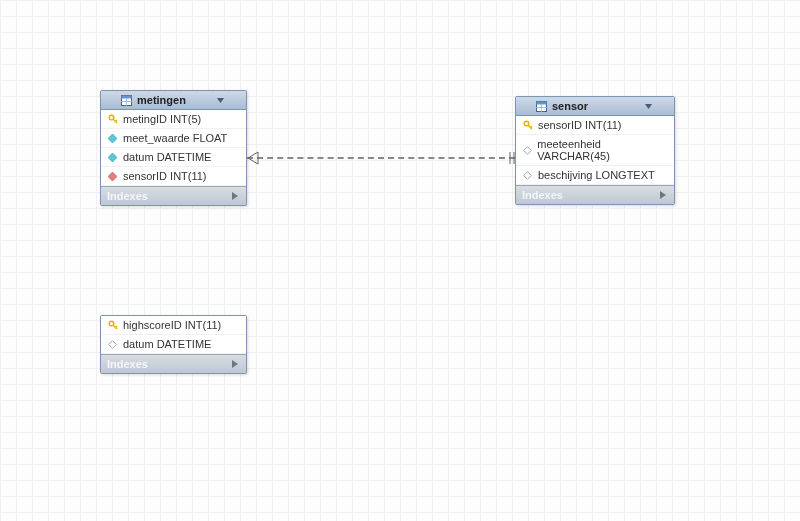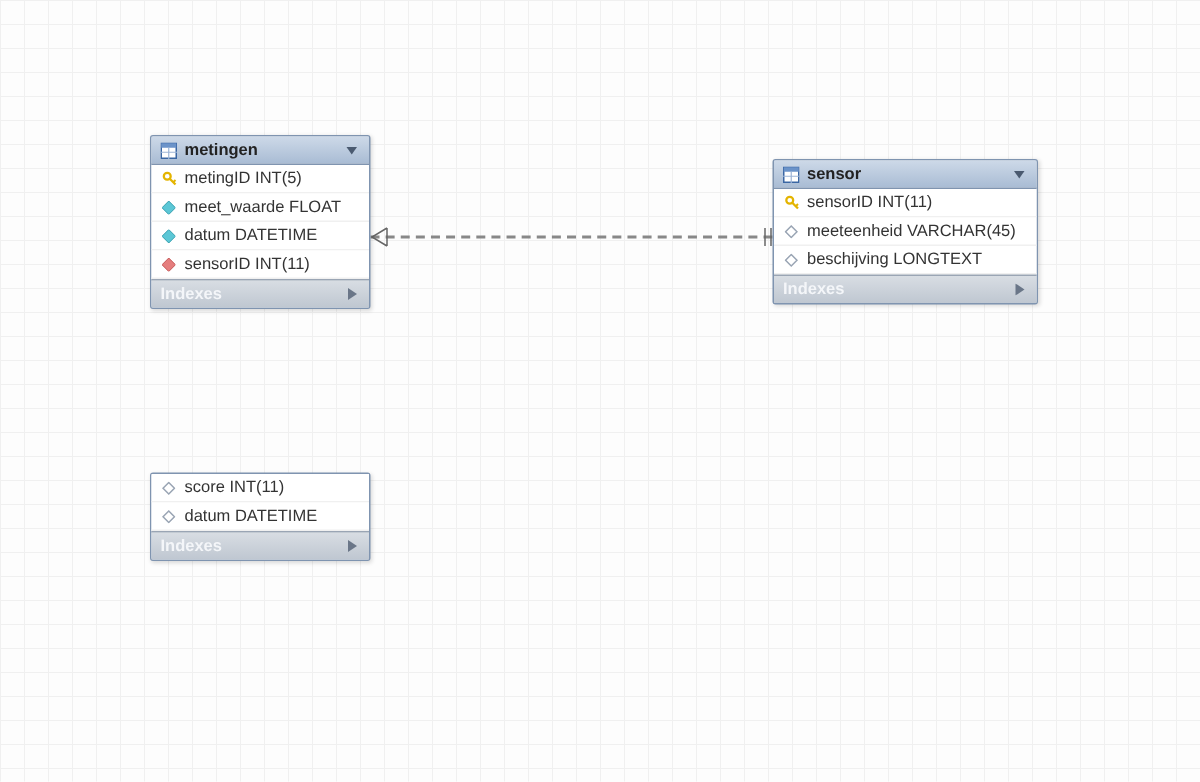--- a/index.html
+++ b/index.html
@@ -20,21 +20,21 @@
   .table-box {
     position: absolute;
     background: #fff;
     border: 1px solid #7f94b0;
     border-radius: 2px;
     box-shadow: 1px 1px 3px rgba(0,0,0,0.15);
   }
   .table-header {
     background: linear-gradient(#cdd9e8, #a9bcd4);
     border-bottom: 1px solid #7f94b0;
-    padding: 3px 6px;
+    padding: 3px 20px;
     display: flex;
     align-items: center;
     gap: 5px;
     font-weight: bold;
     color: #222;
   }
   .table-header .spacer { flex: 1; }
   .col-row {
     padding: 3px 6px 3px 6px;
     display: flex;
@@ -137,21 +137,21 @@
     <span>Indexes</span>
     <span class="spacer"></span>
     <span class="icon">
       <svg width="8" height="8">
           <path d="M1 0 L7 4 L1 8 Z" fill="#6a7688"></path>
         </svg>
     </span>
   </div>
 </div>
 
-<div class="table-box" style="left:515px; top:106px; width:177px;">
+<div class="table-box" style="left:515px; top:96px; width:160px;">
   <div class="table-header">
     <span class="icon">
       <svg width="11" height="11">
           <rect x="0.5" y="0.5" width="10" height="10" fill="#fff" stroke="#3a66a3"></rect>
           <rect x="0.5" y="0.5" width="10" height="3" fill="#6b93c9"></rect>
           <line x1="0" y1="6.5" x2="11" y2="6.5" stroke="#9cb4d6" stroke-width="0.8"></line>
           <line x1="5.5" y1="3.5" x2="5.5" y2="11" stroke="#9cb4d6" stroke-width="0.8"></line>
         </svg>
     </span>
     <span>sensor</span>
@@ -195,25 +195,27 @@
       <svg width="8" height="8">
           <path d="M1 0 L7 4 L1 8 Z" fill="#6a7688"></path>
         </svg>
     </span>
   </div>
 </div>
 
 <div class="table-box" style="left:100px; top:315px; width:147px;">
   <div class="col-row">
     <span class="icon">
-      <svg width="9" height="9">
-          <path d="M4.5 0.7 L8.3 4.5 L4.5 8.3 L0.7 4.5 Z" fill="#fff" stroke="#9aa5b4" stroke-width="1"></path>
-        </svg>
-    </span>
-    <span>score INT(11)</span>
+      <svg width="10" height="10">
+          <circle cx="3.5" cy="3.5" r="2.3" fill="none" stroke="#e4b400" stroke-width="1.5"></circle>
+          <line x1="5" y1="5" x2="9" y2="9" stroke="#e4b400" stroke-width="1.5"></line>
+          <line x1="7.5" y1="7.5" x2="9" y2="6" stroke="#e4b400" stroke-width="1.3"></line>
+        </svg>
+    </span>
+    <span>highscoreID INT(11)</span>
   </div>
   <div class="col-row">
     <span class="icon">
       <svg width="9" height="9">
           <path d="M4.5 0.7 L8.3 4.5 L4.5 8.3 L0.7 4.5 Z" fill="#fff" stroke="#9aa5b4" stroke-width="1"></path>
         </svg>
     </span>
     <span>datum DATETIME</span>
   </div>
   <div class="indexes-row">

